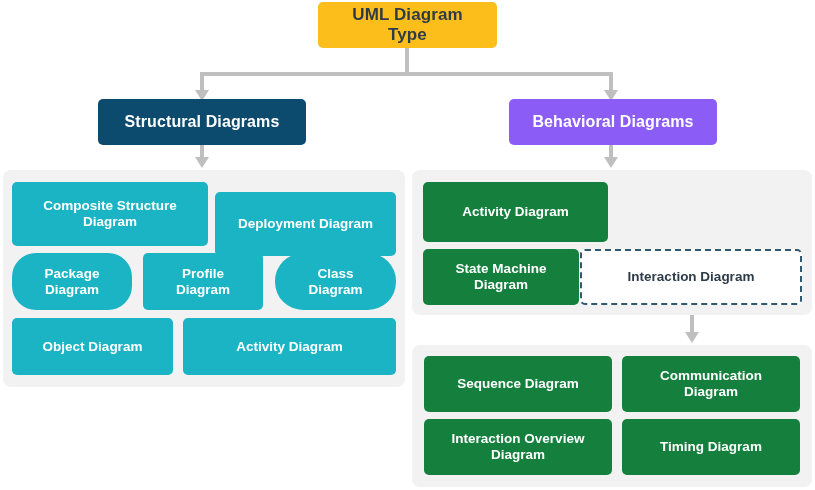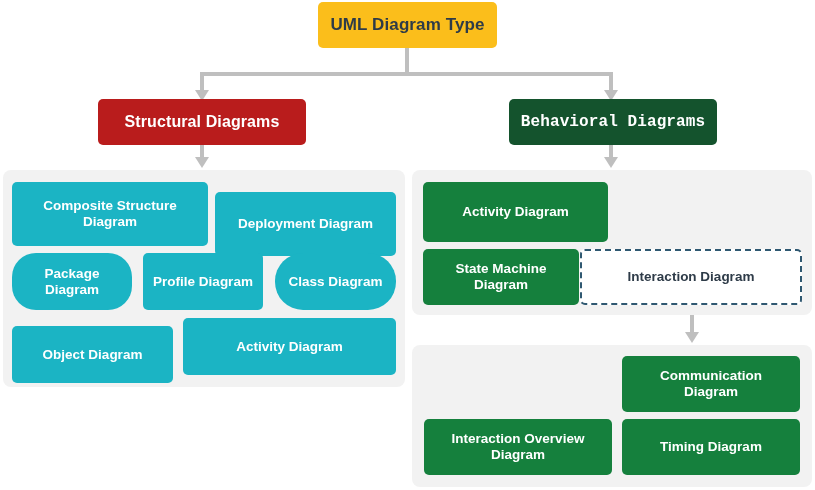--- a/index.html
+++ b/index.html
@@ -35,37 +35,37 @@
   .node {
     position: absolute;
     box-sizing: border-box;
     border-radius: 5px;
     display: flex;
     align-items: center;
     justify-content: center;
     text-align: center;
     line-height: 1.18;
     font-weight: bold;
-    padding: 2px 10px;
+    padding: 2px 19px;
   }
 
   .node-root {
     background: #FBBE1B;
     color: #2E3B48;
     font-size: 17px;
     letter-spacing: 0.1px;
   }
 
   .node-category {
     color: #ffffff;
     font-size: 16px;
     letter-spacing: 0.1px;
   }
-  .node-category.teal  { background: #b91c1c; }
-  .node-category.slate { background: #14532d; font-family: Liberation Mono, monospace; }
+  .node-category.teal  { background: #0c4a6e; }
+  .node-category.slate { background: #8b5cf6; }
 
   .node-leaf {
     color: #ffffff;
     font-size: 13.5px;
   }
   .node-leaf.teal  { background: #1BB4C4; }
   .node-leaf.slate { background: #15803d; }
 
   .node-leaf.dashed {
     background: #ffffff;
@@ -138,21 +138,21 @@
     </div>
 
     <div class="node node-leaf teal" style="left:140px; top:83px; width:120px; height:57px;">
       <span>Profile Diagram</span>
     </div>
 
     <div class="node node-leaf teal" style="left:272px; top:83px; width:121px; height:57px;border-radius:28px;">
       <span>Class Diagram</span>
     </div>
 
-    <div class="node node-leaf teal" style="left:9px; top:148px; width:161px; height:57px;margin-top:8px;">
+    <div class="node node-leaf teal" style="left:9px; top:148px; width:161px; height:57px;">
       <span>Object Diagram</span>
     </div>
 
     <div class="node node-leaf teal" style="left:180px; top:148px; width:213px; height:57px;">
       <span>Activity Diagram</span>
     </div>
   </div>
 
   <div class="panel" style="left:412px; top:170px; width:400px; height:145px;">
 
@@ -165,20 +165,23 @@
       <span>State Machine Diagram</span>
     </div>
 
     <div class="node node-leaf dashed" style="left:168px; top:79px; width:222px; height:56px;">
       <span>Interaction Diagram</span>
     </div>
   </div>
 
   <div class="panel" style="left:412px; top:345px; width:400px; height:142px;">
 
+    <div class="node node-leaf slate" style="left:12px; top:11px; width:188px; height:56px;">
+      <span>Sequence Diagram</span>
+    </div>
 
     <div class="node node-leaf slate" style="left:210px; top:11px; width:178px; height:56px;">
       <span>Communication Diagram</span>
     </div>
 
     <div class="node node-leaf slate" style="left:12px; top:74px; width:188px; height:56px;justify-content:flex-end;">
       <span>Interaction Overview Diagram</span>
     </div>
 
     <div class="node node-leaf slate" style="left:210px; top:74px; width:178px; height:56px;">

